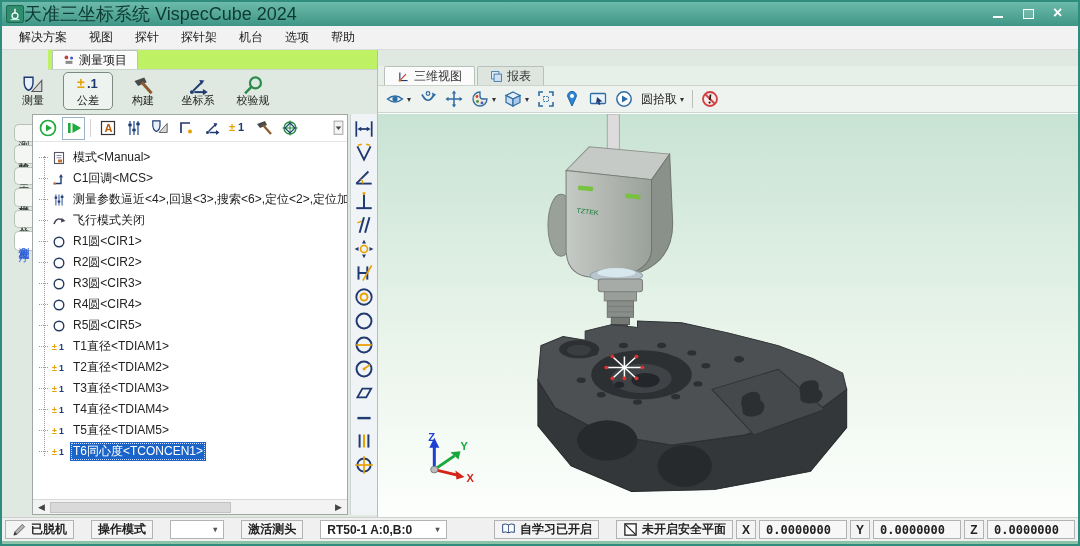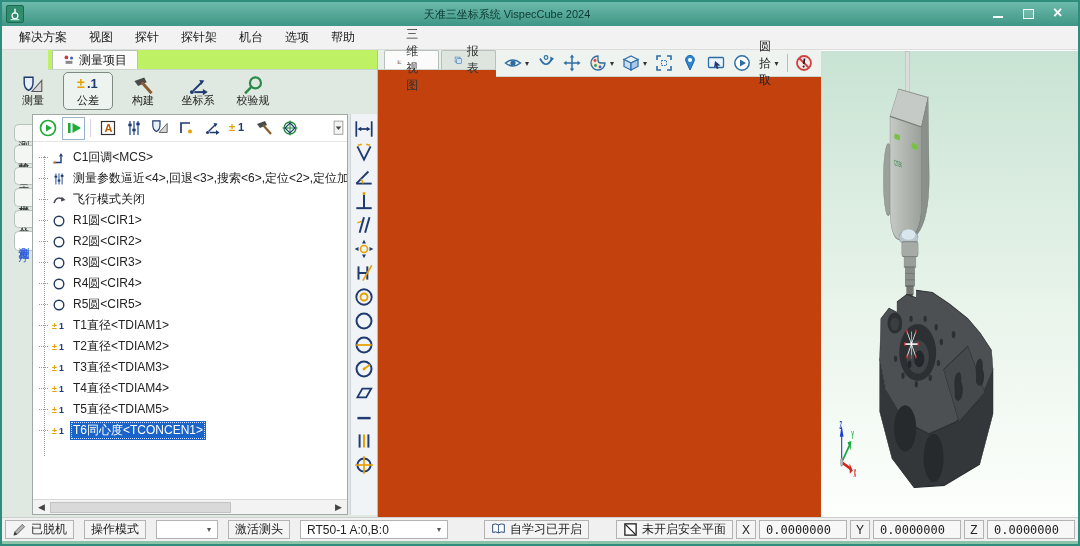--- a/index.html
+++ b/index.html
@@ -3,21 +3,21 @@
 <meta charset="utf-8">
 <style>
   * { margin:0; padding:0; box-sizing:border-box; }
   html,body { width:1080px; height:546px; }
   body { font-family:"Liberation Sans", sans-serif; font-size:12px; color:#222; background:#e0e0e0; }
   .window { width:1080px; height:546px; border:2px solid #2f8d7d; display:flex; flex-direction:column; background:#f0f0f0; overflow:hidden; }
 
   
   .titlebar { height:24px; flex:0 0 24px; background:linear-gradient(180deg,#6cbaab,#3f9686); display:flex; align-items:center; padding:0 4px; }
   .app-icon { width:18px; height:18px; background:#2f8d6d; border:1px solid #1e6a50; border-radius:2px; padding:1px; }
-  .title { flex:1; text-align:center; font-size:11px; color:#0e3a32; }
+  .title { flex:1; font-size:18px; color:#0e3a32; }
   .win-controls { display:flex; gap:14px; padding-right:8px; }
   .wc { width:16px; height:14px; position:relative; cursor:default; }
   .wc-min::before { content:""; position:absolute; left:3px; right:3px; bottom:3px; border-bottom:2px solid #fff; }
   .wc-restore::before { content:""; position:absolute; left:3px; top:2px; width:9px; height:8px; border:1.5px solid #fff; background:rgba(255,255,255,.15); }
   .wc-close::before { content:"\00d7"; position:absolute; left:3px; top:-3px; color:#fff; font-size:16px; font-weight:bold; }
 
   
   .menubar { height:28px; flex:0 0 22px; background:#f2f2f2; border-bottom:1px solid #dcdcdc; display:flex; align-items:center; padding-left:6px; }
   .menu-item { padding:3px 11px; }
 
@@ -55,36 +55,36 @@
   .hscroll { height:15px; flex:0 0 15px; border-top:1px solid #d8d8d8; background:#f3f3f3; display:flex; align-items:center; padding:0 1px; }
   .hs-arrow { width:15px; text-align:center; font-size:9px; color:#444; line-height:13px; }
   .hs-arrow.right { margin-left:auto; }
   .hs-thumb { height:11px; width:58%; background:#d9d9d9; border:1px solid #c2c2c2; margin-left:1px; }
 
   .gdt-strip { width:27px; flex:0 0 27px; display:flex; flex-direction:column; align-items:center; gap:2px; padding-top:4px; background:#f1f4f7; border-left:1px solid #cdd3d8; margin-left:2px; }
   .gdt-btn { width:22px; height:22px; }
   .gdt-btn .icon { width:22px; height:22px; }
 
   
-  .right-panel { flex:1; display:flex; min-width:0; background:#c2410c; }
+  .right-panel { flex:1; display:flex; flex-direction:column; min-width:0; background:#eab308;margin-top:16px; }
   .rp-tabrow { height:20px; flex:0 0 20px; display:flex; align-items:flex-end; background:#e7efe9; padding-left:6px; border-bottom:1px solid #c9d4cc; gap:2px; }
   .rp-tab { display:flex; align-items:center; gap:4px; border:1px solid #b7c1b9; border-bottom:none; border-radius:2px 2px 0 0; padding:2px 12px; height:19px; background:#dde5de; color:#333; }
   .rp-tab.selected { background:#fbfbfb; }
   .rp-tab .icon { width:13px; height:13px; }
   .view-toolbar { height:27px; flex:0 0 27px; background:#eef3ef; border-bottom:1px solid #ccd4cd; display:flex; align-items:center; gap:8px; padding:0 8px; }
   .vt-btn { height:22px; display:flex; align-items:center; gap:3px; }
   .vt-btn .icon { width:18px; height:18px; }
   .vt-lbl { font-size:12px; }
   .dd { font-size:8px; color:#333; }
   .vt-sep { width:1px; height:18px; background:#b9bfba; }
   .viewport { flex:1; position:relative; min-height:0; background:linear-gradient(180deg,#c8e3d3 0%, #e9f4ea 55%, #fdfffd 100%); border-top:1px solid #fff; }
   .viewport svg.scene { position:absolute; inset:0; width:100%; height:100%; }
 
   
-  .statusbar { height:24px; flex:0 0 24px; background:#f0f0f0; border-top:1px solid #cfcfcf; display:flex; align-items:center; gap:10px; padding:0 3px; }
+  .statusbar { height:24px; flex:0 0 24px; background:#f0f0f0; border-top:1px solid #cfcfcf; display:flex; align-items:center; gap:17px; padding:0 3px;font-weight:bold; }
   .sb-box { height:19px; border:1px solid #b3b3b3; background:#f4f4f4; display:flex; align-items:center; gap:4px; padding:0 6px; white-space:nowrap; }
   .sb-box .icon { width:15px; height:15px; }
   .sb-combo { background:#fff; }
   .sb-combo .dd { margin-left:auto; padding-left:6px; color:#555; }
   .sb-gap { width:16px; }
   .sb-right { margin-left:auto; display:flex; gap:3px; align-items:center;justify-content:space-between; }
   .sb-val { font-family:"DejaVu Sans Mono", monospace; width:88px; background:#f7f7f7; }
   .sb-axis { width:20px; justify-content:center; padding:0; }
   .bottom-strip { height:3px; flex:0 0 3px; background:#8cc3a9; }
 </style>
@@ -256,20 +256,30 @@
                     <line x1="1.5" y1="9" x2="16.5" y2="9" stroke="#1f8a3c"></line>
                     <polygon points="9,4 14,9 9,14 4,9" fill="none" stroke="#1f3a70" stroke-width="1.2"></polygon>
                   </svg></span>
               </div>
               <div class="tt-dd"><svg viewBox="0 0 10 14">
                   <rect x="1" y="1" width="8" height="12" fill="#f4f4f4" stroke="#999" stroke-width="0.8"></rect>
                   <polygon points="2.5,6 7.5,6 5,9" fill="#444"></polygon>
                 </svg></div>
             </div>
           <div class="tree" id="tree">
+              <div class="tree-row">
+                <span class="guide"></span>
+                <span class="icon tree-ic"><svg viewBox="0 0 14 14">
+                    <rect x="2.5" y="1.5" width="9" height="11" fill="#fff" stroke="#556" stroke-width="1.1"></rect>
+                    <line x1="4.5" y1="4.5" x2="9.5" y2="4.5" stroke="#88a"></line>
+                    <line x1="4.5" y1="6.8" x2="9.5" y2="6.8" stroke="#88a"></line>
+                    <rect x="6" y="8.5" width="4" height="3" fill="#c8742c"></rect>
+                  </svg></span>
+                <span class="tree-lbl">模式&lt;Manual&gt;</span>
+              </div>
               <div class="tree-row">
                 <span class="guide"></span>
                 <span class="icon tree-ic"><svg viewBox="0 0 14 14">
                     <path d="M2.5,11.5 H9 V5.5" fill="none" stroke="#1f3a70" stroke-width="1.4"></path>
                     <polygon points="7,5.5 11,5.5 9,2" fill="#1f3a70"></polygon>
                     <circle cx="2.5" cy="11.5" r="1.3" fill="#c8742c"></circle>
                   </svg></span>
                 <span class="tree-lbl">C1回调&lt;MCS&gt;</span>
               </div>
               <div class="tree-row">

